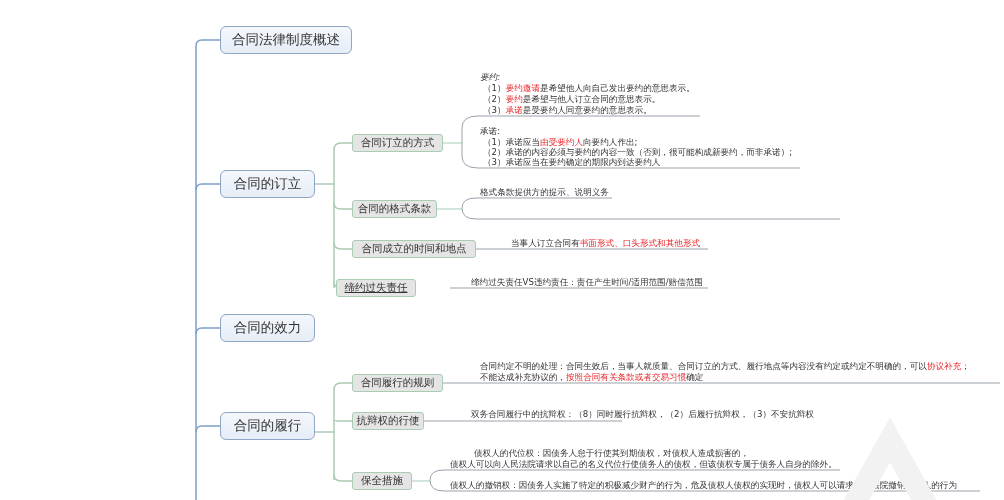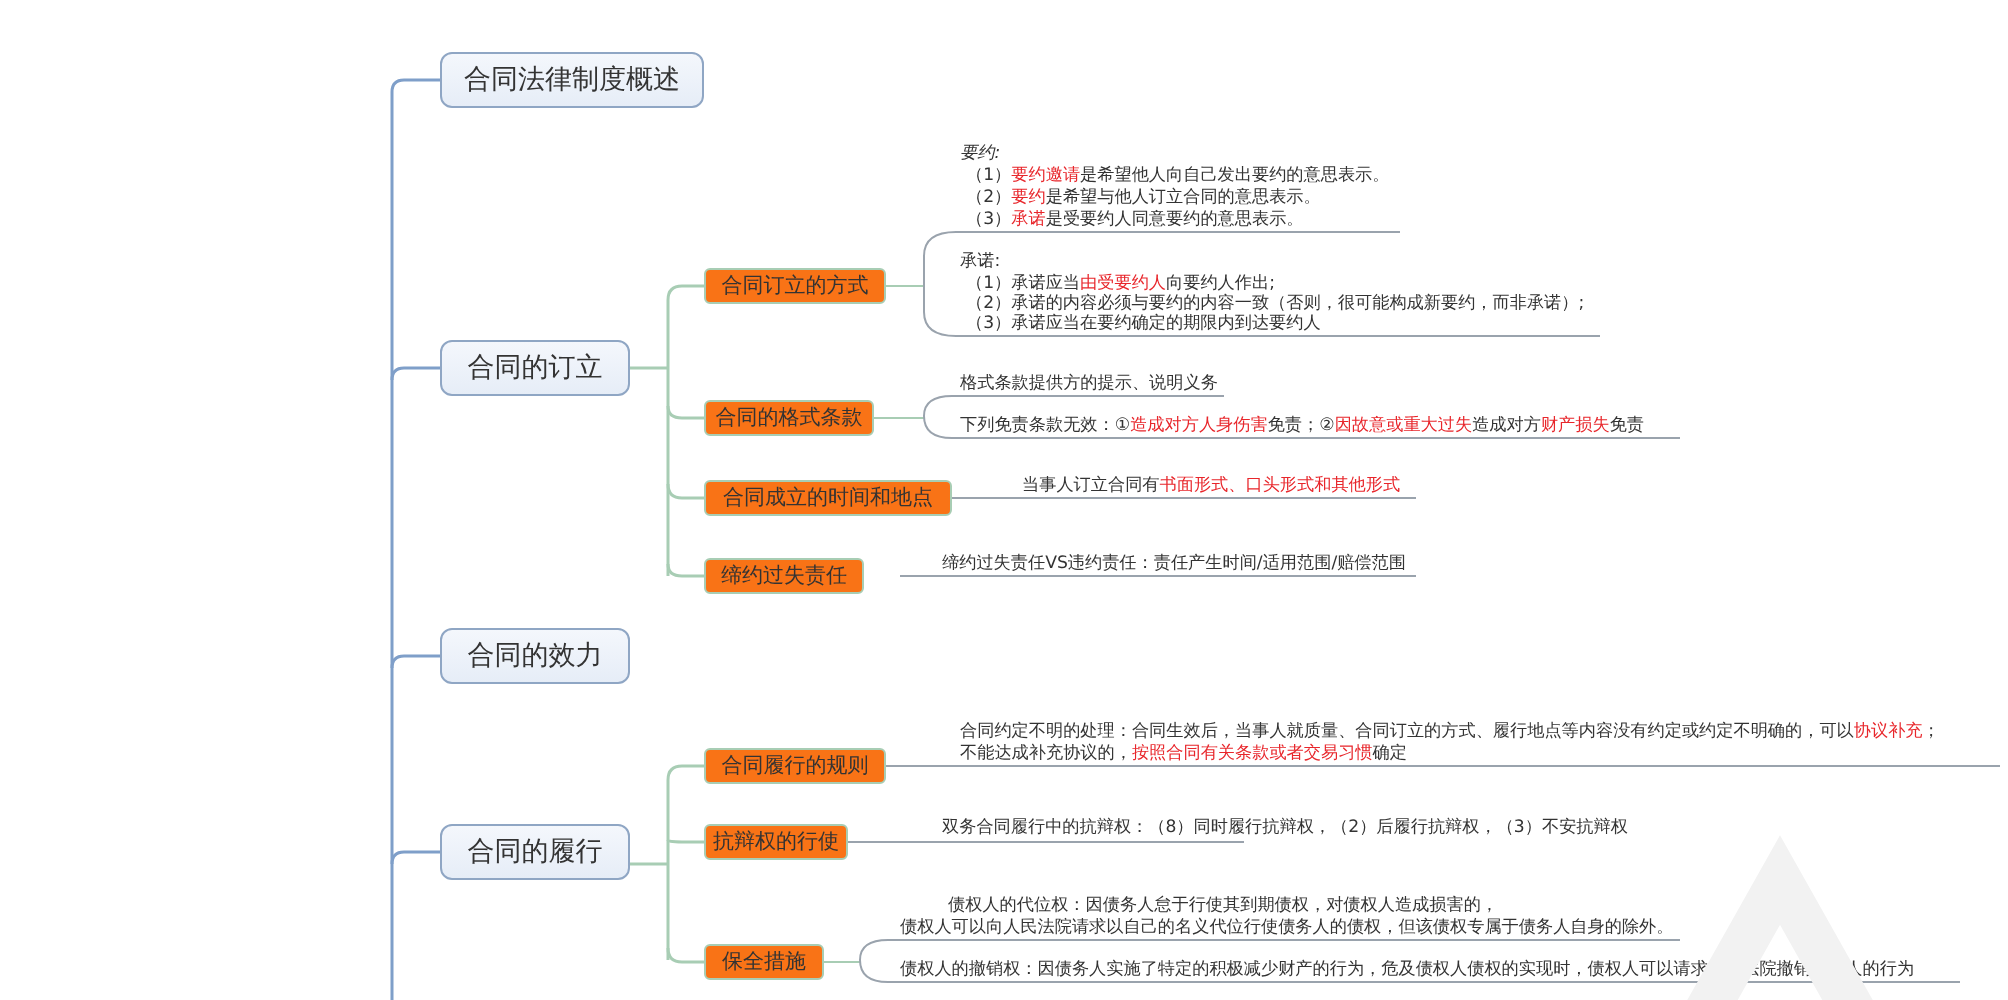--- a/index.html
+++ b/index.html
@@ -9,21 +9,21 @@
     svg.lines { position: absolute; left: 0; top: 0; width: 1004px; height: 500px; }
     .l1 {
       position: absolute; height: 28px;
       background: linear-gradient(#f4f7fc, #e6edf7);
       border: 1.5px solid #8fa6c4; border-radius: 6px;
       font-size: 13.5px; color: #333; display: flex; align-items: center; justify-content: center;
       white-space: nowrap;
     }
     .l2 {
       position: absolute; height: 18px;
-      background: #f97316; border: 1px solid #a8cdb4; border-radius: 3px;
+      background: #e5e5e5; border: 1px solid #a8cdb4; border-radius: 3px;
       font-size: 10.5px; color: #333; display: flex; align-items: center; justify-content: center;
       white-space: nowrap;
     }
     .txt { position: absolute; font-size: 8.6px; line-height: 10.5px; color: #333; white-space: nowrap; }
     .red { color: #e8262b; }
     .watermark { position: absolute; left: 760px; top: 400px; width: 260px; height: 200px; pointer-events: none; }
   </style>
 </head>
 <body>
 
@@ -75,21 +75,21 @@
 
   <div class="l2" style="left:352px; top:134px; width:91px;">
     <span>合同订立的方式</span>
   </div>
   <div class="l2" style="left:352px; top:200px; width:85px;">
     <span>合同的格式条款</span>
   </div>
   <div class="l2" style="left:352px; top:240px; width:124px;">
     <span>合同成立的时间和地点</span>
   </div>
-  <div class="l2" style="left:352px; top:279px; width:80px;">
+  <div class="l2" style="left:336px; top:279px; width:80px;text-decoration:underline;">
     <span>缔约过失责任</span>
   </div>
 
   <div class="txt" style="left:480px; top:72px;font-style:italic;">要约:</div>
   <div class="txt" style="left:483px; top:83px;">
     <span>（1）</span><span class="red">要约邀请</span><span>是希望他人向自己发出要约的意思表示。</span>
   </div>
   <div class="txt" style="left:483px; top:94px;">
     <span>（2）</span><span class="red">要约</span><span>是希望与他人订立合同的意思表示。</span>
   </div>
@@ -98,23 +98,20 @@
   </div>
 
   <div class="txt" style="left:480px; top:126px;">承诺:</div>
   <div class="txt" style="left:483px; top:137px;">
     <span>（1）承诺应当</span><span class="red">由受要约人</span><span>向要约人作出;</span>
   </div>
   <div class="txt" style="left:483px; top:147px;">（2）承诺的内容必须与要约的内容一致（否则，很可能构成新要约，而非承诺）;</div>
   <div class="txt" style="left:483px; top:157px;">（3）承诺应当在要约确定的期限内到达要约人</div>
 
   <div class="txt" style="left:480px; top:187px;">格式条款提供方的提示、说明义务</div>
-  <div class="txt" style="left:480px; top:208px;">
-    <span>下列免责条款无效：①</span><span class="red">造成对方人身伤害</span><span>免责；②</span><span class="red">因故意或重大过失</span><span>造成对方</span><span class="red">财产损失</span><span>免责</span>
-  </div>
 
   <div class="txt" style="left:511px; top:238px;">
     <span>当事人订立合同有</span><span class="red">书面形式、口头形式和其他形式</span>
   </div>
 
   <div class="txt" style="left:471px; top:277px;">缔约过失责任VS违约责任：责任产生时间/适用范围/赔偿范围</div>
 
   <div class="l2" style="left:352px; top:374px; width:91px;">
     <span>合同履行的规则</span>
   </div>

